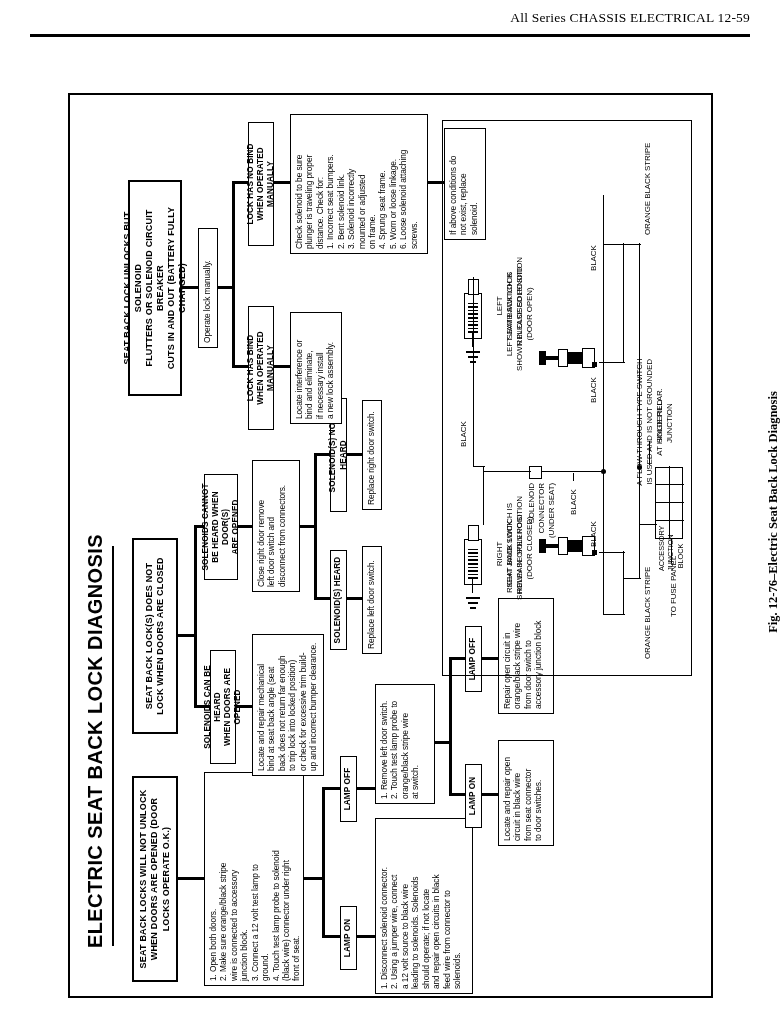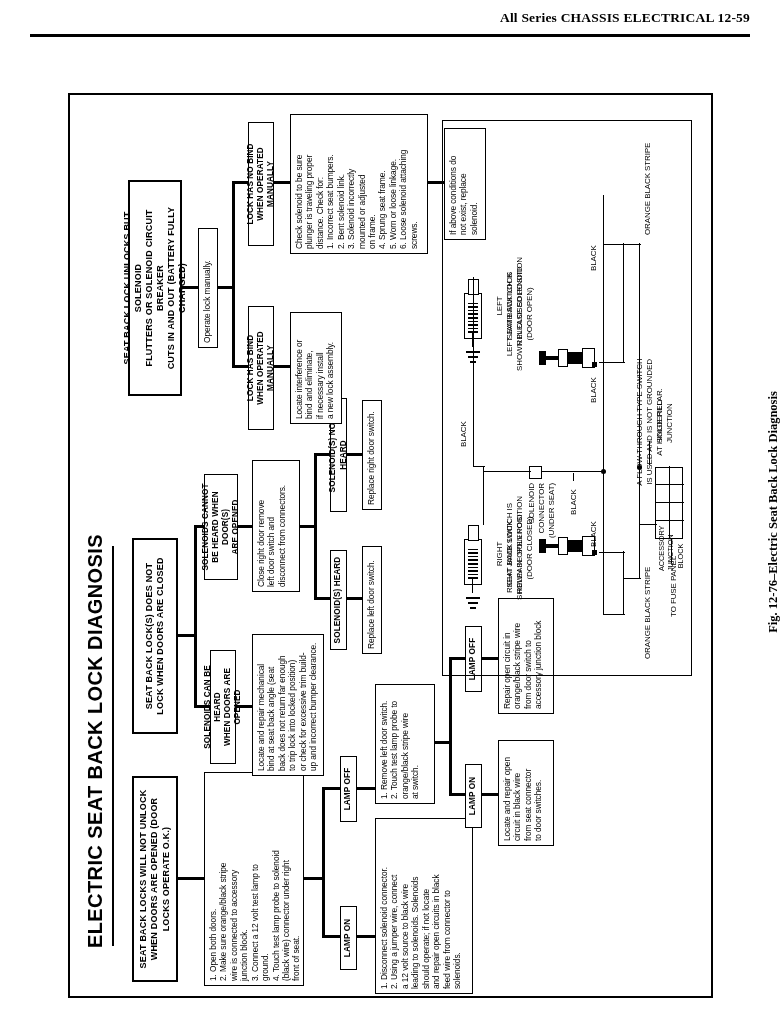--- a/index.html
+++ b/index.html
@@ -8,21 +8,21 @@
     font-family:"Liberation Sans", sans-serif;color:#000;
   }
 
   
   #page-header{
     position:absolute;left:0;top:0;width:780px;height:40px;
   }
   #header-title{
     position:absolute;right:30px;top:10px;
     font-family:"Liberation Serif", serif;
-    font-weight:bold;font-size:13.5px;letter-spacing:.2px;white-space:nowrap;
+    font-weight:normal;font-size:13.5px;letter-spacing:.2px;white-space:nowrap;
   }
   #header-rule{
     position:absolute;left:30px;top:34px;width:720px;height:3px;background:#000;
   }
 
   
   #fig-caption{
     position:absolute;right:6px;top:512px;
     transform:translate(50%,-50%) rotate(-90deg);
     transform-origin:center center;

